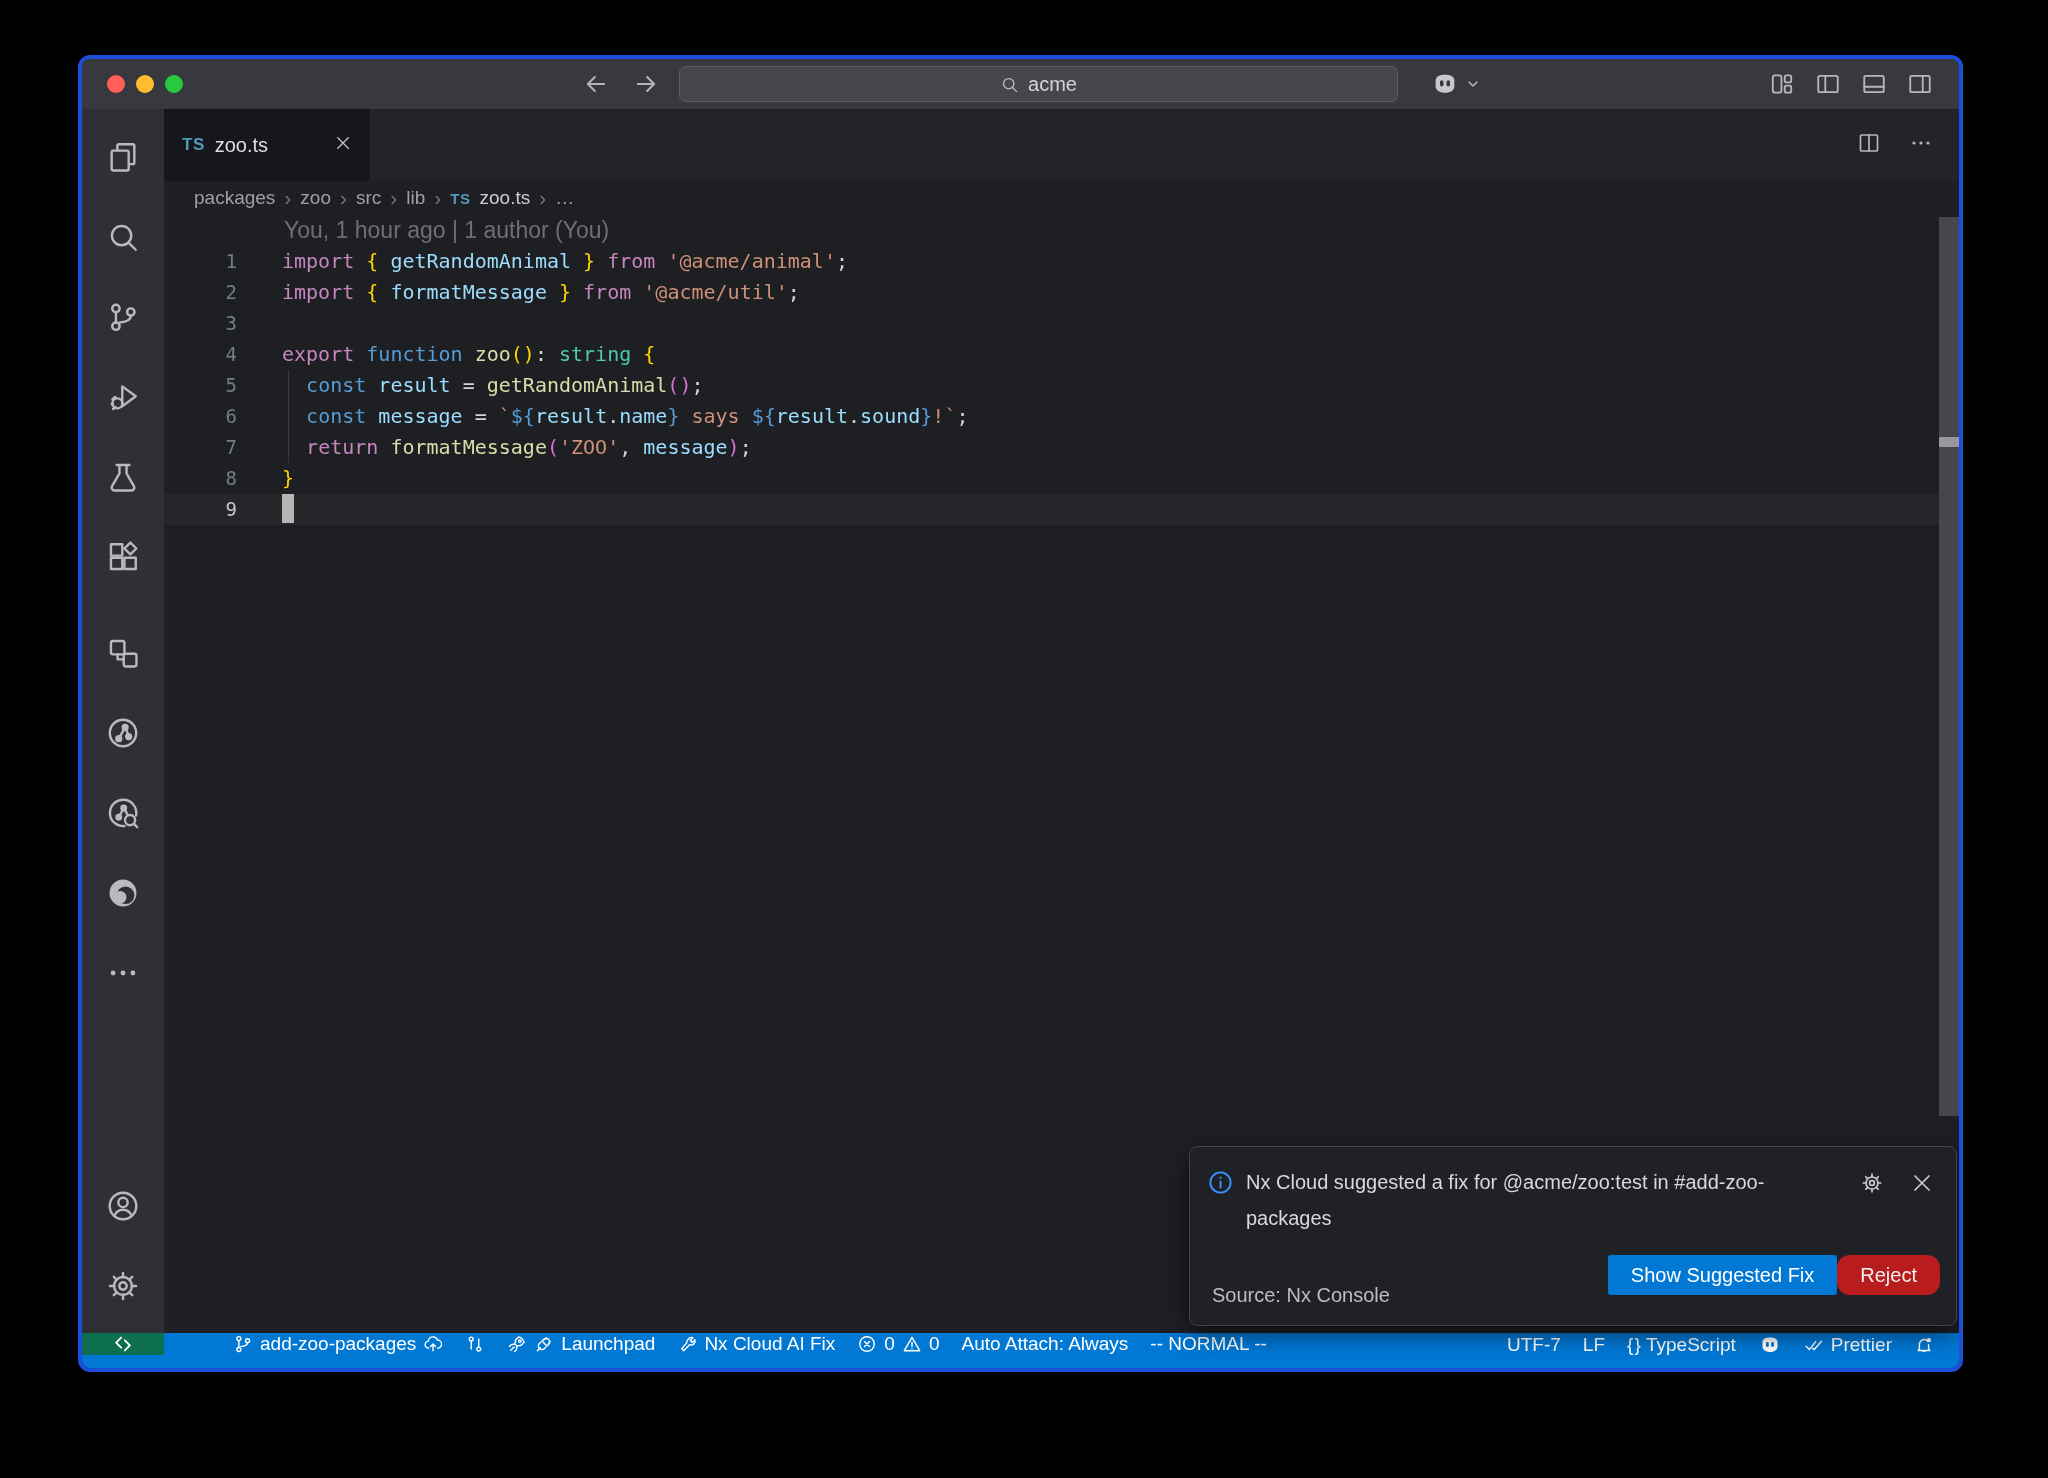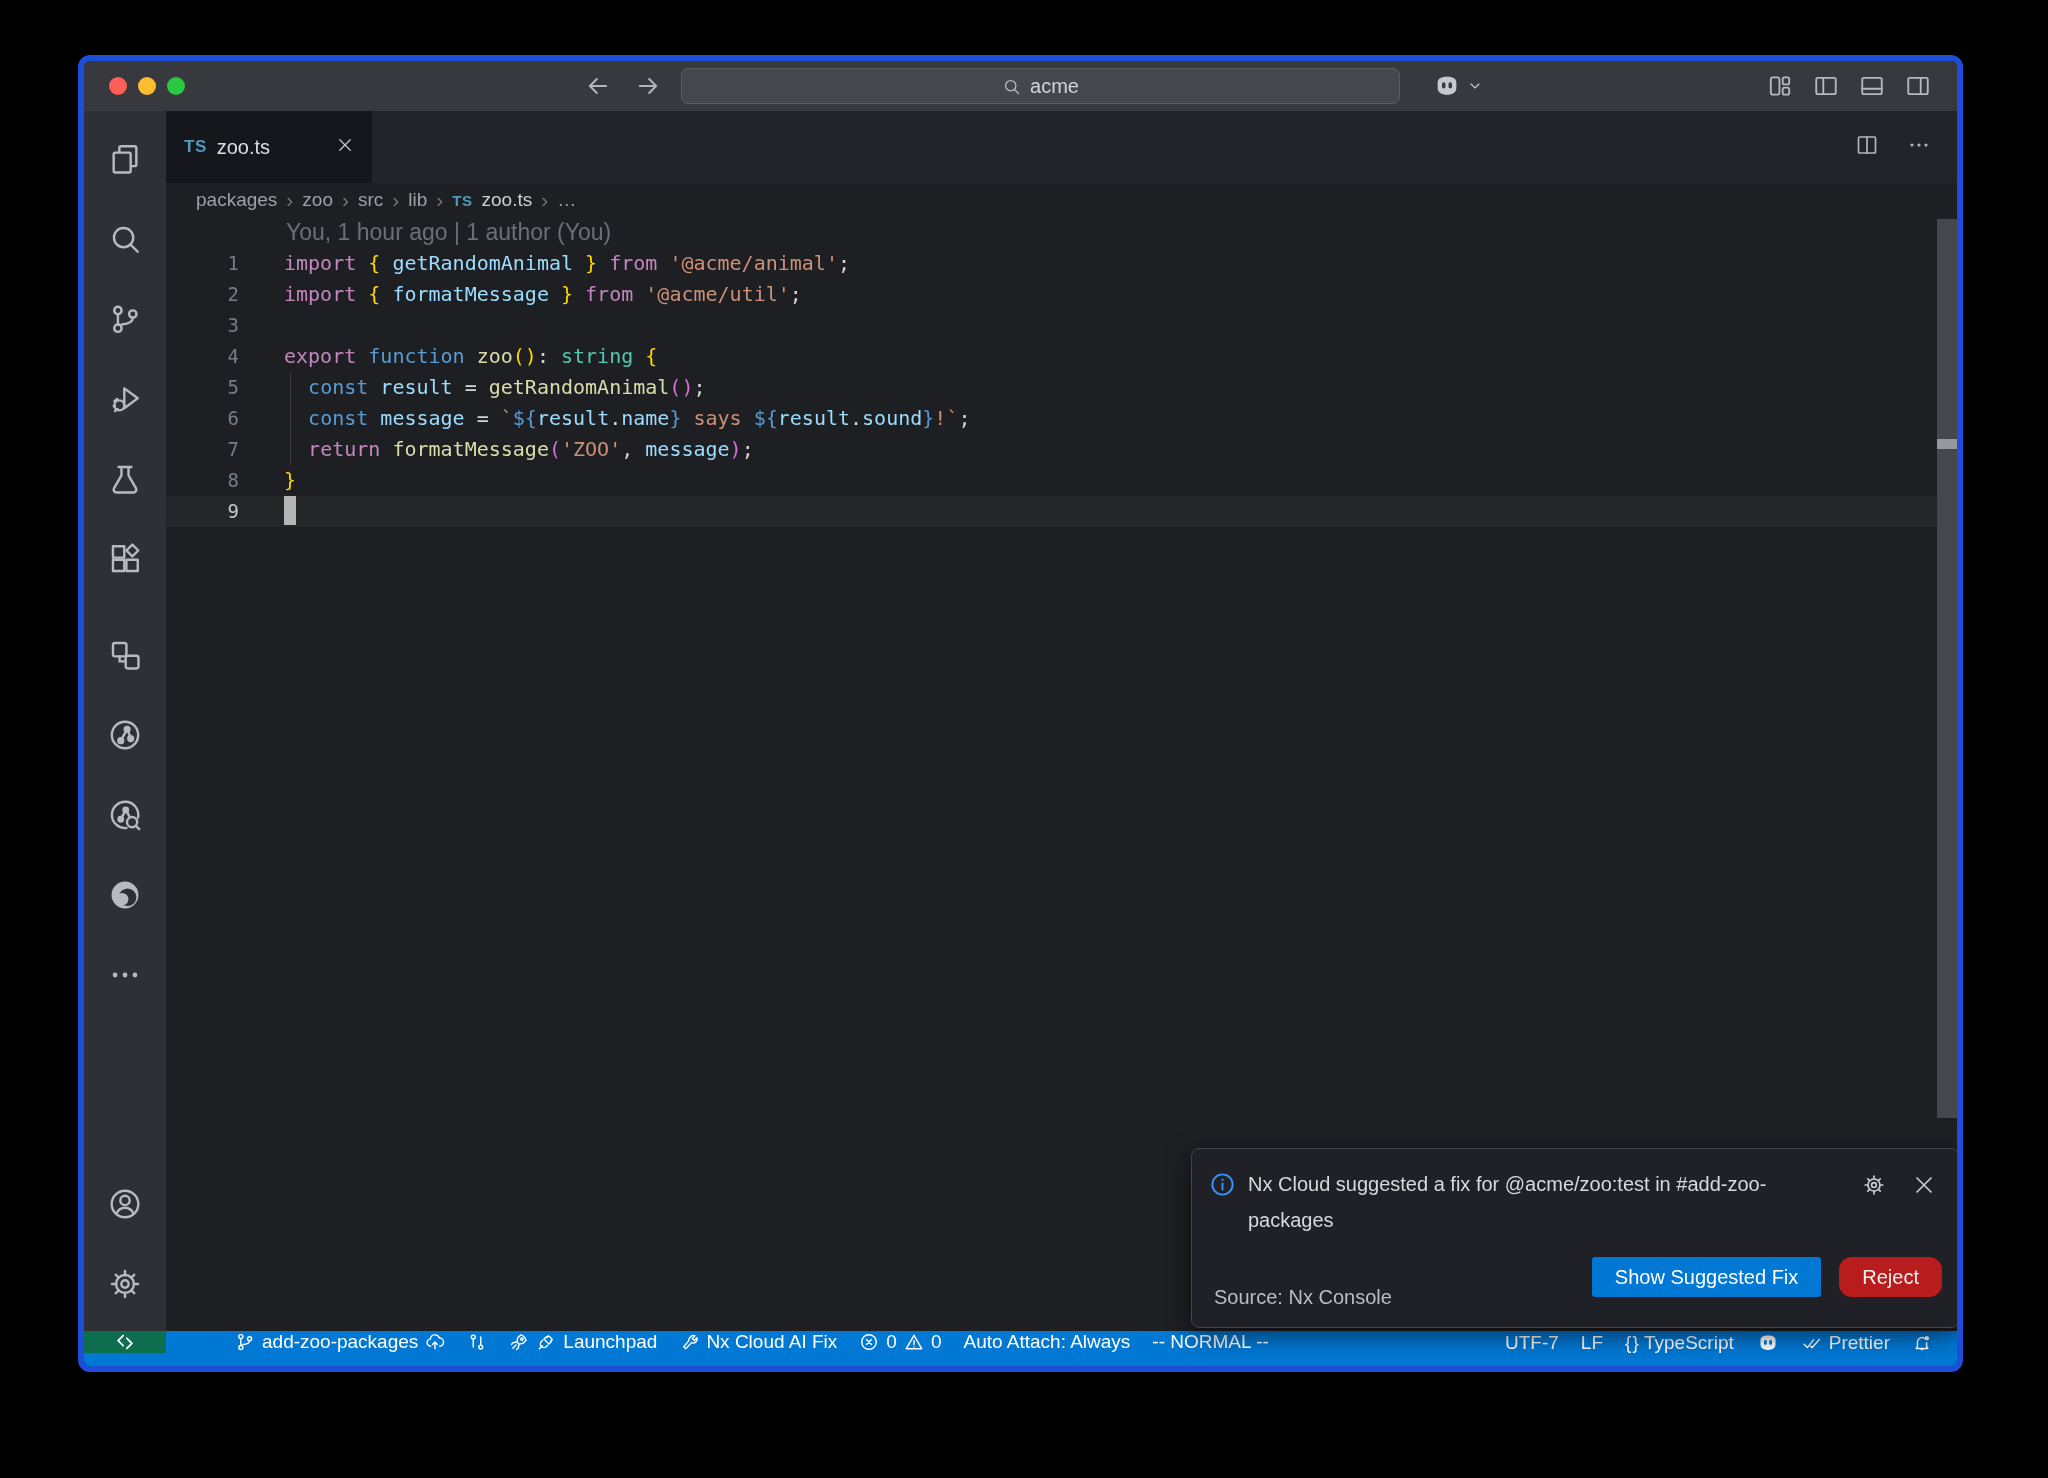--- a/index.html
+++ b/index.html
@@ -1,16 +1,16 @@
 <!DOCTYPE html>
 <html><head>
 <meta charset="utf-8">
 <style>
   html,body{margin:0;padding:0;width:2048px;height:1478px;background:#000;font-family:"Liberation Sans",sans-serif;-webkit-font-smoothing:antialiased;}
-  .window{position:absolute;left:78px;top:55px;width:1885px;height:1317px;background:#1e1f23;border:6px solid #1d4ed8;border-radius:12px;overflow:hidden;box-sizing:border-box;}
+  .window{position:absolute;left:78px;top:55px;width:1885px;height:1317px;background:#1e1f23;border:4px solid #1d4ed8;border-radius:12px;overflow:hidden;box-sizing:border-box;}
 
   
   .titlebar{position:relative;height:50px;background:#38393f;--eyebg:#38393f;}
   .traffic{position:absolute;left:25px;top:16px;display:flex;gap:11px;}
   .light{width:18px;height:18px;border-radius:50%;}
   .nav{position:absolute;left:500px;top:11px;display:flex;gap:22px;color:#b4b5bb;}
   .nav svg{width:28px;height:28px;}
   .cmdcenter{position:absolute;left:597px;top:7px;width:719px;height:36px;background:#46474d;border:1px solid #5c5d63;border-radius:7px;display:flex;align-items:center;justify-content:center;gap:9px;color:#d2d3d7;font-size:20px;box-sizing:border-box;}
   .cmdcenter svg{width:19px;height:19px;color:#b9bac0;}
   .copilot-tb{position:absolute;left:1348px;top:10px;display:flex;align-items:center;gap:5px;color:#c7c8cd;}
@@ -68,21 +68,21 @@
   .sbi .cp{width:24px;height:24px;}
 
   
   .toast{position:absolute;left:1107px;top:1087px;width:768px;height:180px;background:#1f2127;border:1px solid #43444b;border-radius:8px;box-sizing:border-box;box-shadow:0 8px 24px rgba(0,0,0,.55);color:#d8d9dd;font-size:20px;}
   .toast-msg{position:absolute;left:56px;top:17px;width:580px;line-height:36px;}
   .toast-info{position:absolute;left:17px;top:22px;width:27px;height:27px;color:#3794ff;}
   .toast-ctl{position:absolute;right:22px;top:24px;display:flex;gap:26px;color:#c9cace;}
   .toast-ctl svg{width:24px;height:24px;}
   .toast-footer{position:absolute;left:22px;right:16px;bottom:18px;display:flex;align-items:center;}
   .toast-source{color:#bcbdc2;margin-top:41px;}
-  .toast-btns{margin-left:auto;display:flex;gap:18px;justify-content:space-between;}
+  .toast-btns{margin-left:auto;display:flex;justify-content:space-between;}
   .btn{height:40px;display:flex;align-items:center;padding:0 23px;font-size:20px;border-radius:3px;border:none;cursor:pointer;}
   .btn-primary{background:#0078d4;color:#fff;}
   .btn-secondary{background:#b91c1c;color:#f0f0f2;border-radius:13px;}
 
   .icon{stroke:currentColor;fill:none;stroke-width:1.7;stroke-linecap:round;stroke-linejoin:round;}
   .icon-fat{stroke:currentColor;fill:none;stroke-width:2;stroke-linecap:round;stroke-linejoin:round;}
 </style>
 </head>
 <body>
 

